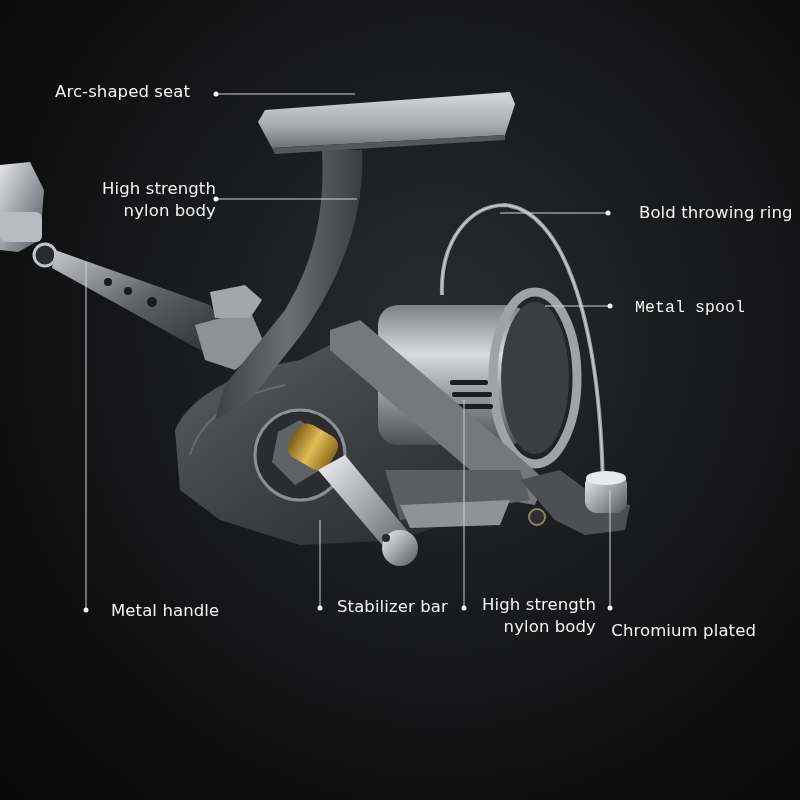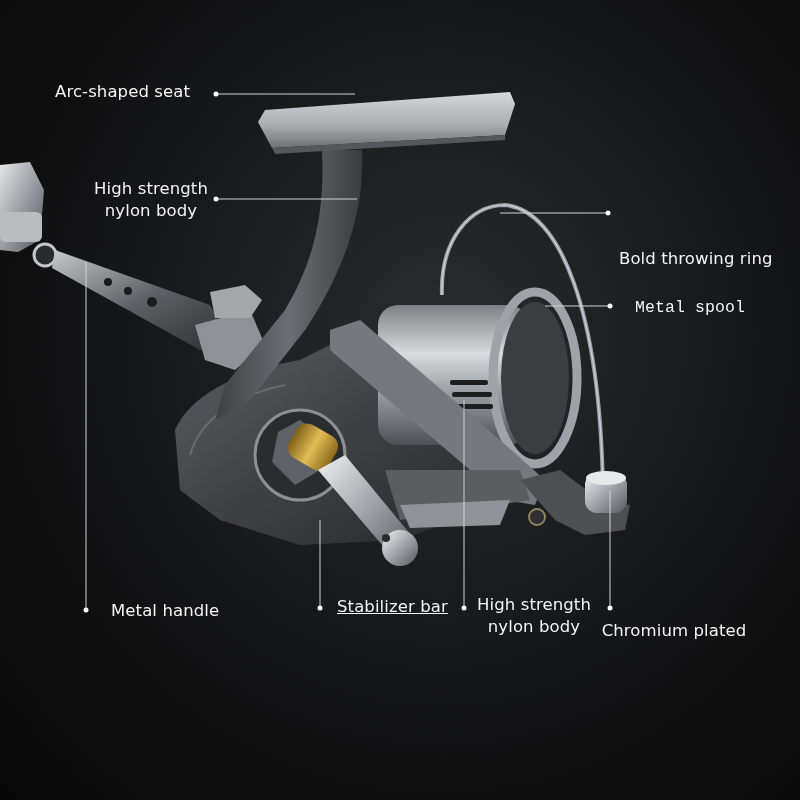--- a/index.html
+++ b/index.html
@@ -13,21 +13,21 @@
   .stage { position: absolute; left: 0; top: 0; width: 674px; height: 800px; border-radius: 14px; }
   svg.art { position: absolute; left: 0; top: 0; }
   .label {
     position: absolute;
     font-size: 16.5px;
     line-height: 22px;
     color: #f4f4f4;
     white-space: nowrap;
     letter-spacing: 0.1px;
   }
-  .label.center { text-align: center; }
+  .label.center { text-align: right; }
 </style>
 </head>
 <body>
 
 <div class="stage">
 
   <svg class="art" width="800" height="800" viewBox="0 0 800 800">
     <defs>
       <linearGradient id="seatGrad" x1="0" y1="0" x2="0" y2="1">
         <stop offset="0" stop-color="#d6d8da"></stop>
@@ -152,27 +152,27 @@
     </g>
   </svg>
 
   <div class="label" style="left:55px; top:81px;">Arc-shaped seat</div>
 
   <div class="label center" style="left:86px; top:178px; width:130px;">
     <div>High strength</div>
     <div>nylon body</div>
   </div>
 
-  <div class="label" style="left:619px; top:202px;margin-top:46px;">Bold throwing ring</div>
+  <div class="label" style="left:639px; top:202px;">Bold throwing ring</div>
 
   <div class="label" style="left:635px; top:297px;font-family:Liberation Mono, monospace;">Metal spool</div>
 
   <div class="label" style="left:111px; top:600px;">Metal handle</div>
 
-  <div class="label" style="left:337px; top:596px;text-decoration:underline;">Stabilizer bar</div>
+  <div class="label" style="left:337px; top:596px;">Stabilizer bar</div>
 
   <div class="label center" style="left:472px; top:594px; width:124px;">
     <div>High strength</div>
     <div>nylon body</div>
   </div>
 
   <div class="label center" style="left:592px; top:620px; width:164px;">
     <div>Chromium plated</div>
   </div>
 

